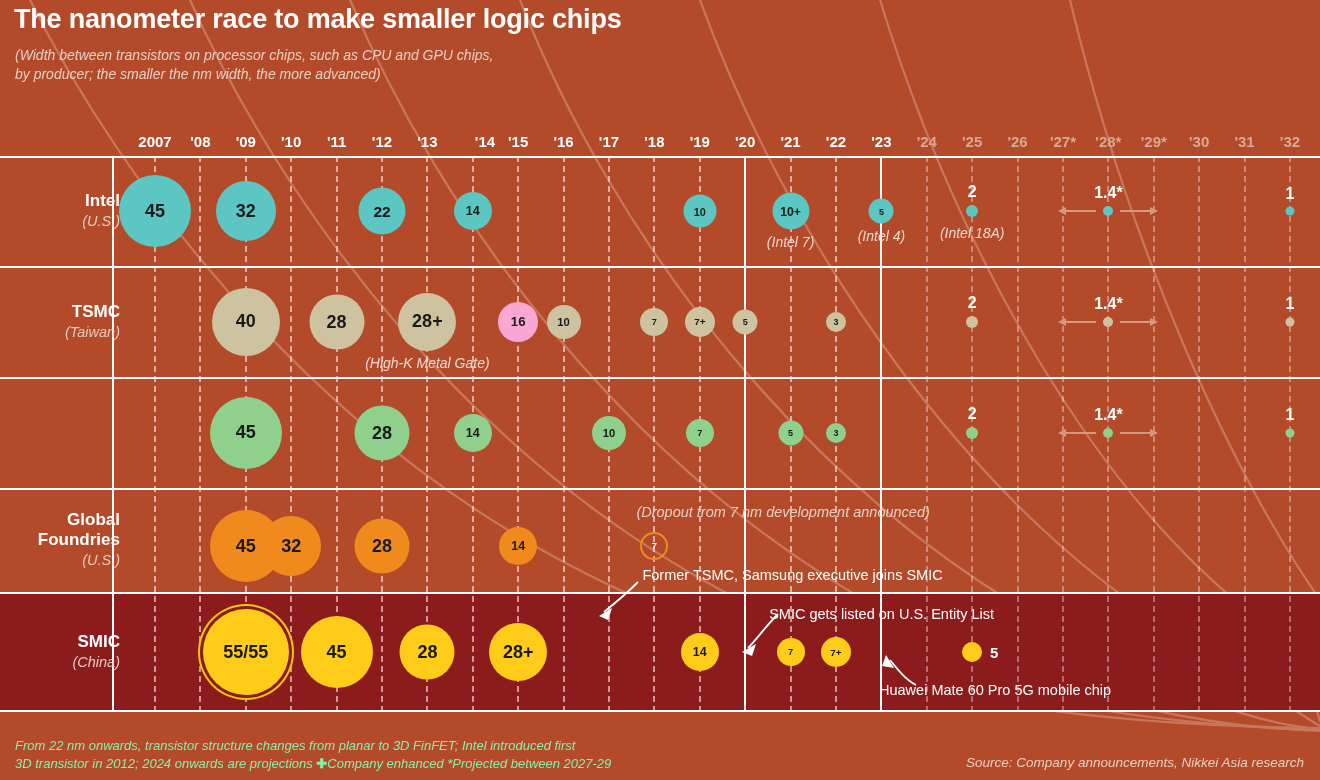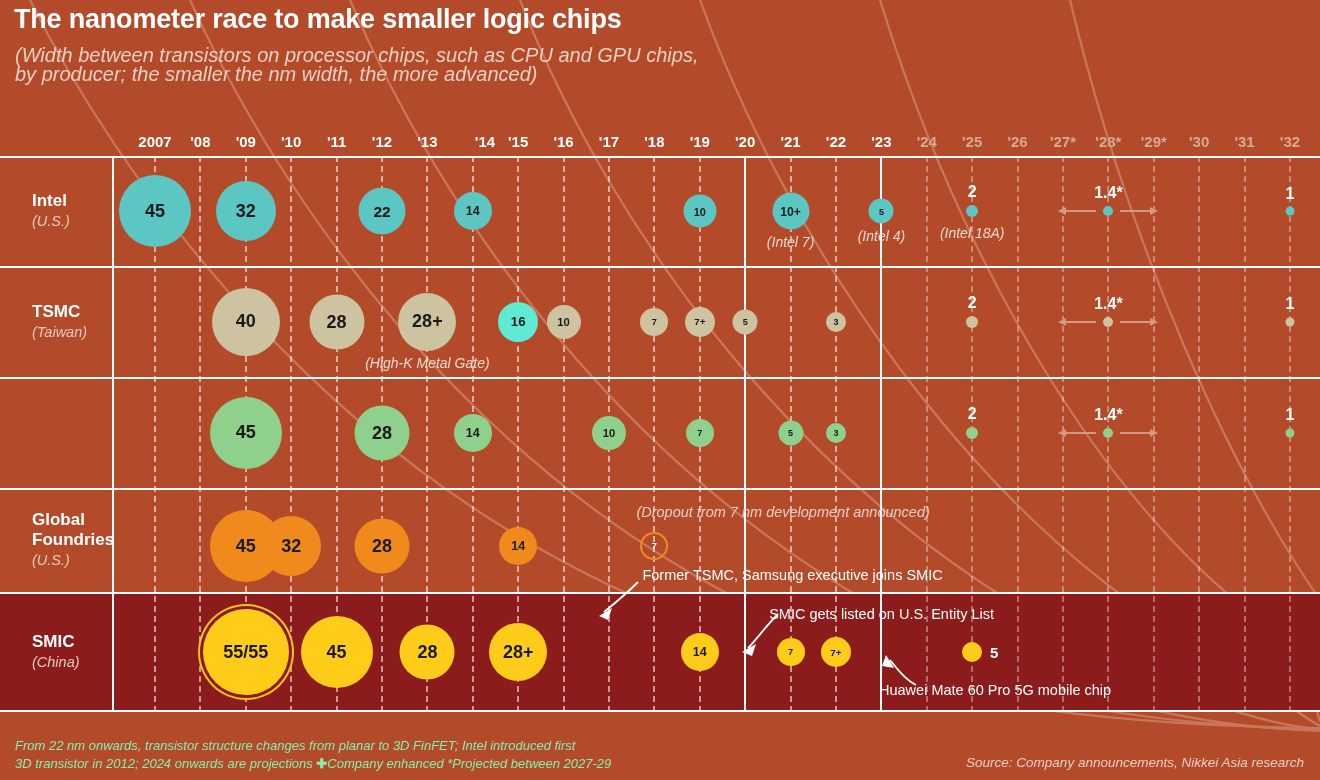--- a/index.html
+++ b/index.html
@@ -16,21 +16,21 @@
   .swooshes{position:absolute;inset:0;pointer-events:none;}
 
   
   .title{
     position:absolute;left:14px;top:4px;
     font-size:27px;font-weight:bold;letter-spacing:-0.2px;
     color:#ffffff;white-space:nowrap;
   }
   .subtitle{
     position:absolute;left:15px;top:46px;
-    font-size:20px;font-style:italic;line-height:19px;
+    font-size:14px;font-style:italic;line-height:19px;
     color:#e8cfc4;white-space:nowrap;
   }
 
   
   .years{position:absolute;left:0;top:133px;width:1320px;height:24px;}
   .year{
     position:absolute;top:0;transform:translateX(-50%);
     font-size:15px;font-weight:bold;color:#ffffff;white-space:nowrap;
   }
   .year.dim{color:#d7a893;}
@@ -42,21 +42,21 @@
   .rowline{position:absolute;left:0;width:1320px;height:2px;background:#ffffff;}
   .vdash{
     position:absolute;top:0;width:0;height:100%;
     border-left:2px dashed rgba(255,255,255,0.55);
   }
   .vdash.dim{border-left-color:rgba(255,255,255,0.35);}
   .vsolid{position:absolute;top:0;width:2px;height:100%;background:#ffffff;}
 
   
   .rowlabel{
-    position:absolute;left:16px;width:100px;
+    position:absolute;left:4px;width:100px;text-align:right;
     line-height:20px;
     padding-left:16px;
   }
   .rowlabel .name{font-size:17px;font-weight:bold;color:#ffffff;}
   .rowlabel .sub{font-size:14.5px;font-style:italic;color:#e6cabd;}
 
   
   .bubble{
     position:absolute;border-radius:50%;
     display:flex;align-items:center;justify-content:center;
@@ -253,21 +253,21 @@
       <div class="bubble" style="left: 245.8px; top: 165.5px; width: 68px; height: 68px; background: rgb(205, 195, 160); font-size: 18px;">
         <span>40</span>
       </div>
       <div class="bubble" style="left: 336.6px; top: 165.5px; width: 55px; height: 55px; background: rgb(205, 195, 160); font-size: 18px;">
         <span>28</span>
       </div>
       <div class="bubble" style="left: 427.4px; top: 165.5px; width: 58px; height: 58px; background: rgb(205, 195, 160); font-size: 18px;">
         <span>28+</span>
       </div>
       <div class="caption" style="left: 427.4px; top: 198.5px;">(High-K Metal Gate)</div>
-      <div class="bubble" style="left: 518.2px; top: 165.5px; width: 40px; height: 40px; background: #5eead4; font-size: 13.2px;">
+      <div class="bubble" style="left: 518.2px; top: 165.5px; width: 40px; height: 40px; background: #f9a8d4; font-size: 13.2px;">
         <span>16</span>
       </div>
       <div class="bubble" style="left: 563.6px; top: 165.5px; width: 34px; height: 34px; background: rgb(205, 195, 160); font-size: 11.22px;">
         <span>10</span>
       </div>
       <div class="bubble" style="left: 654.4px; top: 165.5px; width: 28px; height: 28px; background: rgb(205, 195, 160); font-size: 9.24px;">
         <span>7</span>
       </div>
       <div class="bubble" style="left: 699.8px; top: 165.5px; width: 30px; height: 30px; background: rgb(205, 195, 160); font-size: 9.9px;">
         <span>7+</span>

